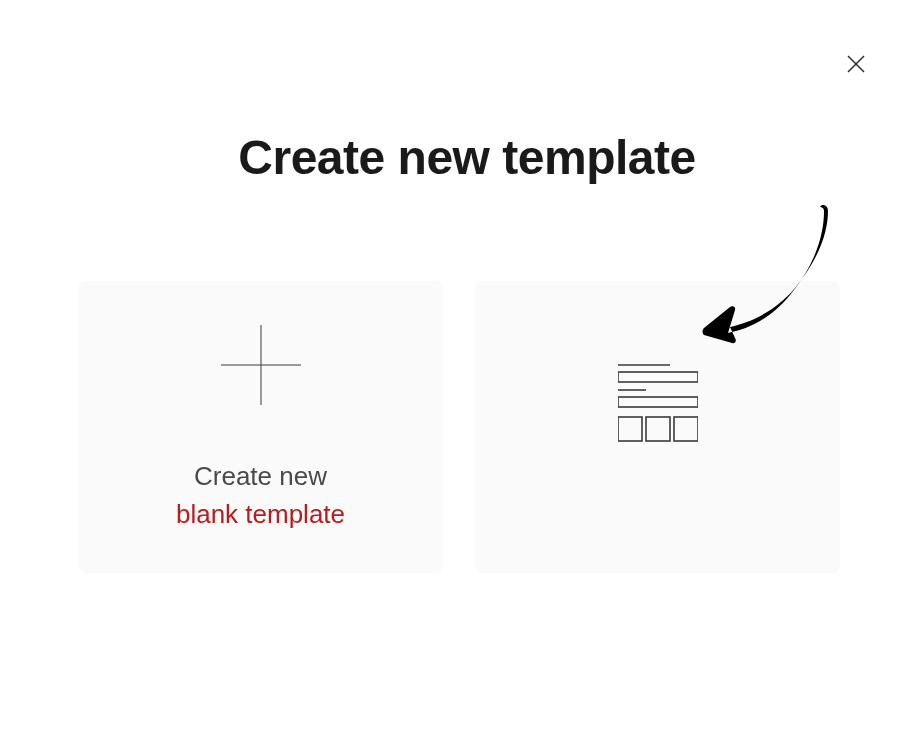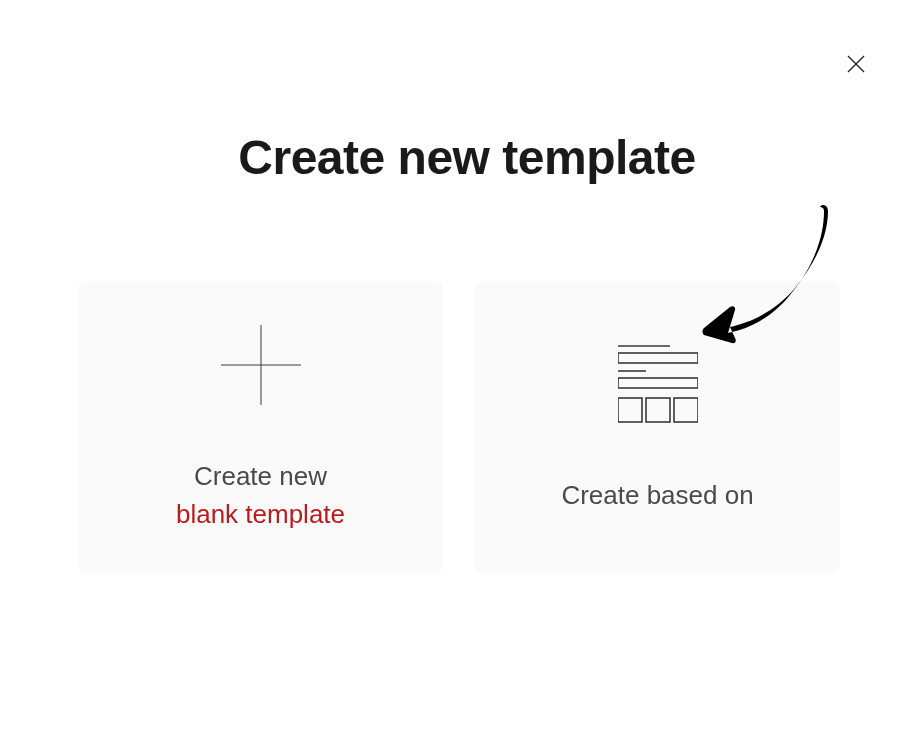--- a/index.html
+++ b/index.html
@@ -132,21 +132,20 @@
         <line x1="0" y1="2" x2="52" y2="2"></line>
         <rect x="0" y="9" width="80" height="10" rx="0"></rect>
         <line x1="0" y1="27" x2="28" y2="27"></line>
         <rect x="0" y="34" width="80" height="10" rx="0"></rect>
         <rect x="0" y="54" width="24" height="24" rx="0"></rect>
         <rect x="28" y="54" width="24" height="24" rx="0"></rect>
         <rect x="56" y="54" width="24" height="24" rx="0"></rect>
       </svg>
     </div>
     <div class="card-text">
-      <span class="line1">Create based on</span>
     </div>
   </div>
 </div>
 
 <div class="annotation-arrow">
   <svg viewBox="0 0 130 140" fill="#000000">
     <path d="M 120 2 
              C 122 2, 124 3, 124 6
              C 124 30, 115 60, 90 90
              C 70 115, 45 125, 28 128

